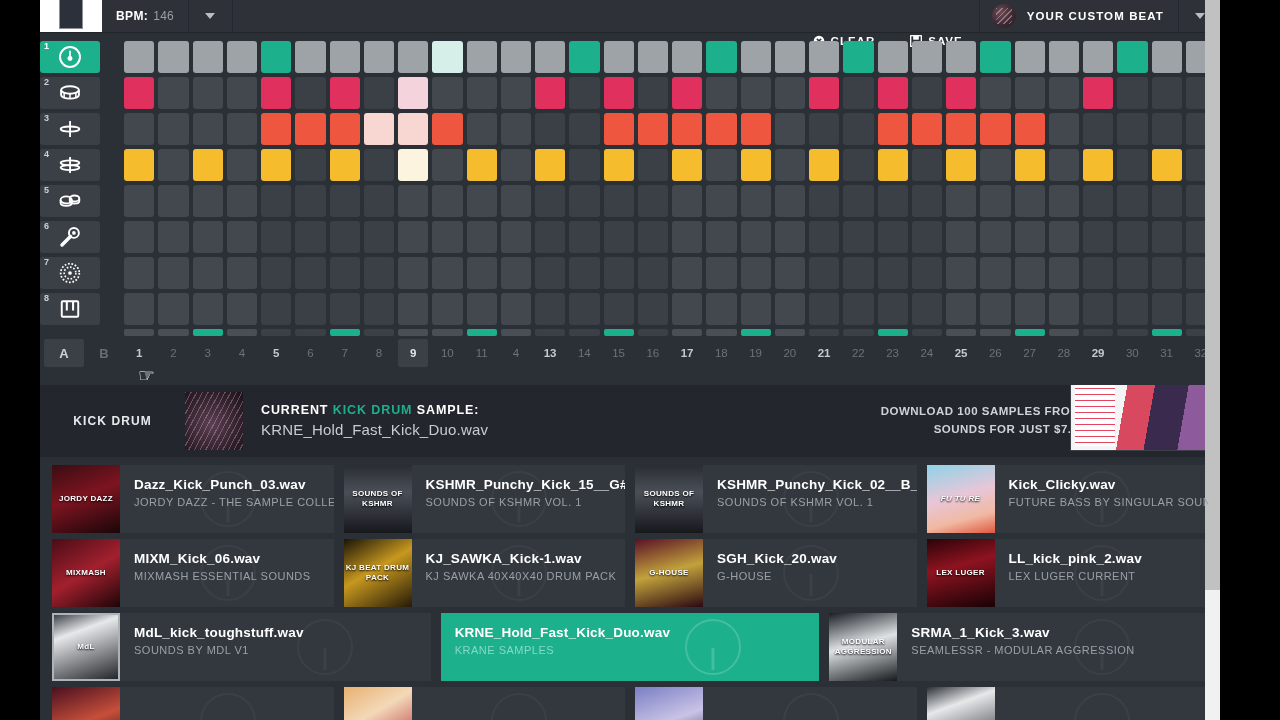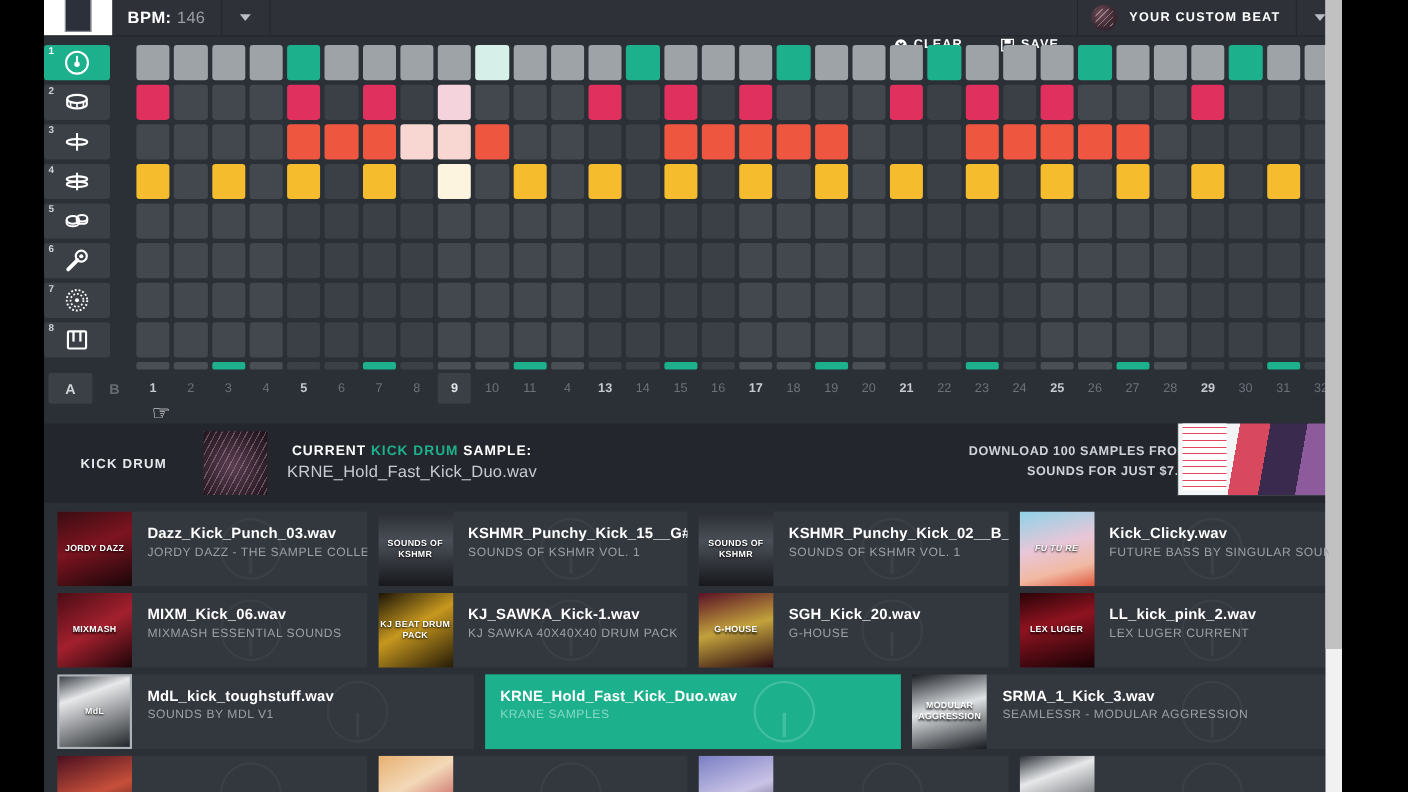--- a/index.html
+++ b/index.html
@@ -29,21 +29,21 @@
     position: relative;
   }
   .logo-mark {
     width: 24px; height: 30px; background: #2b303a;
     border: 1px solid #8d8f98; border-top: none;
     margin-top: -4px;
   }
   .bpm-box {
     display: flex; align-items: center; padding: 0 14px;
     border-right: 1px solid #232730;
-    font-size: 15px; font-weight: bold; letter-spacing: .4px;
+    font-size: 12px; font-weight: bold; letter-spacing: .4px;
     color: #ffffff;
   }
   .bpm-box .val { color: #9a9da3; font-weight: normal; margin-left: 5px; letter-spacing: .2px; }
   .bpm-caret {
     width: 44px; display: flex; align-items: center; justify-content: center;
     border-right: 1px solid #232730;
   }
   .caret { width: 0; height: 0; border-left: 5px solid transparent; border-right: 5px solid transparent; border-top: 6px solid #b9bdc3; }
   .spacer { flex: 1; }
   .tb-btn {
@@ -124,21 +124,21 @@
   }
   .banner-art {
     width: 58px; height: 58px; margin-right: 18px;
     background: radial-gradient(circle at 45% 55%, #5c3e52 0%, #34222e 60%, #1d1119 100%);
     position: relative; overflow: hidden;
   }
   .banner-art:after {
     content: ""; position: absolute; inset: 0;
     background: repeating-linear-gradient(118deg, rgba(230,210,220,.3) 0 1px, transparent 1px 5px);
   }
-  .banner-txt { line-height: 1.45; text-align: center; }
+  .banner-txt { line-height: 1.45; }
   .banner-txt .t1 { font-size: 12.5px; font-weight: bold; letter-spacing: .9px; color: #fff; }
   .banner-txt .t1 em { font-style: normal; color: #1cb08c; }
   .banner-txt .t2 { font-size: 15px; color: #c8ccd1; letter-spacing: .2px; }
   .promo {
     margin-left: auto; text-align: right; padding-right: 18px;
     font-size: 11.5px; font-weight: bold; letter-spacing: .5px; color: #cfd3d8; line-height: 1.55;
   }
   .promo a { color: #fff; text-decoration: underline; }
   .promo-img {
     position: absolute; right: 8px; top: -12px; width: 142px; height: 78px;

